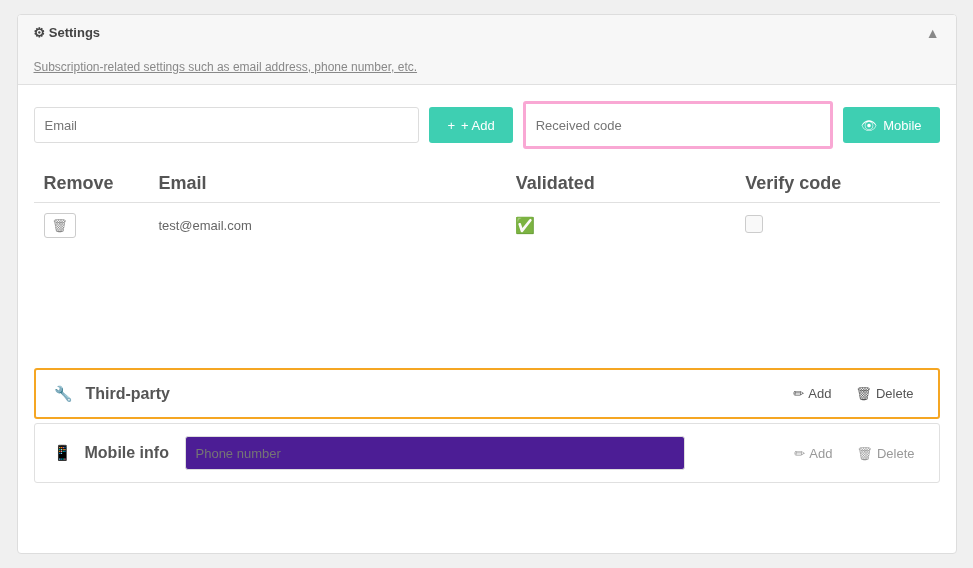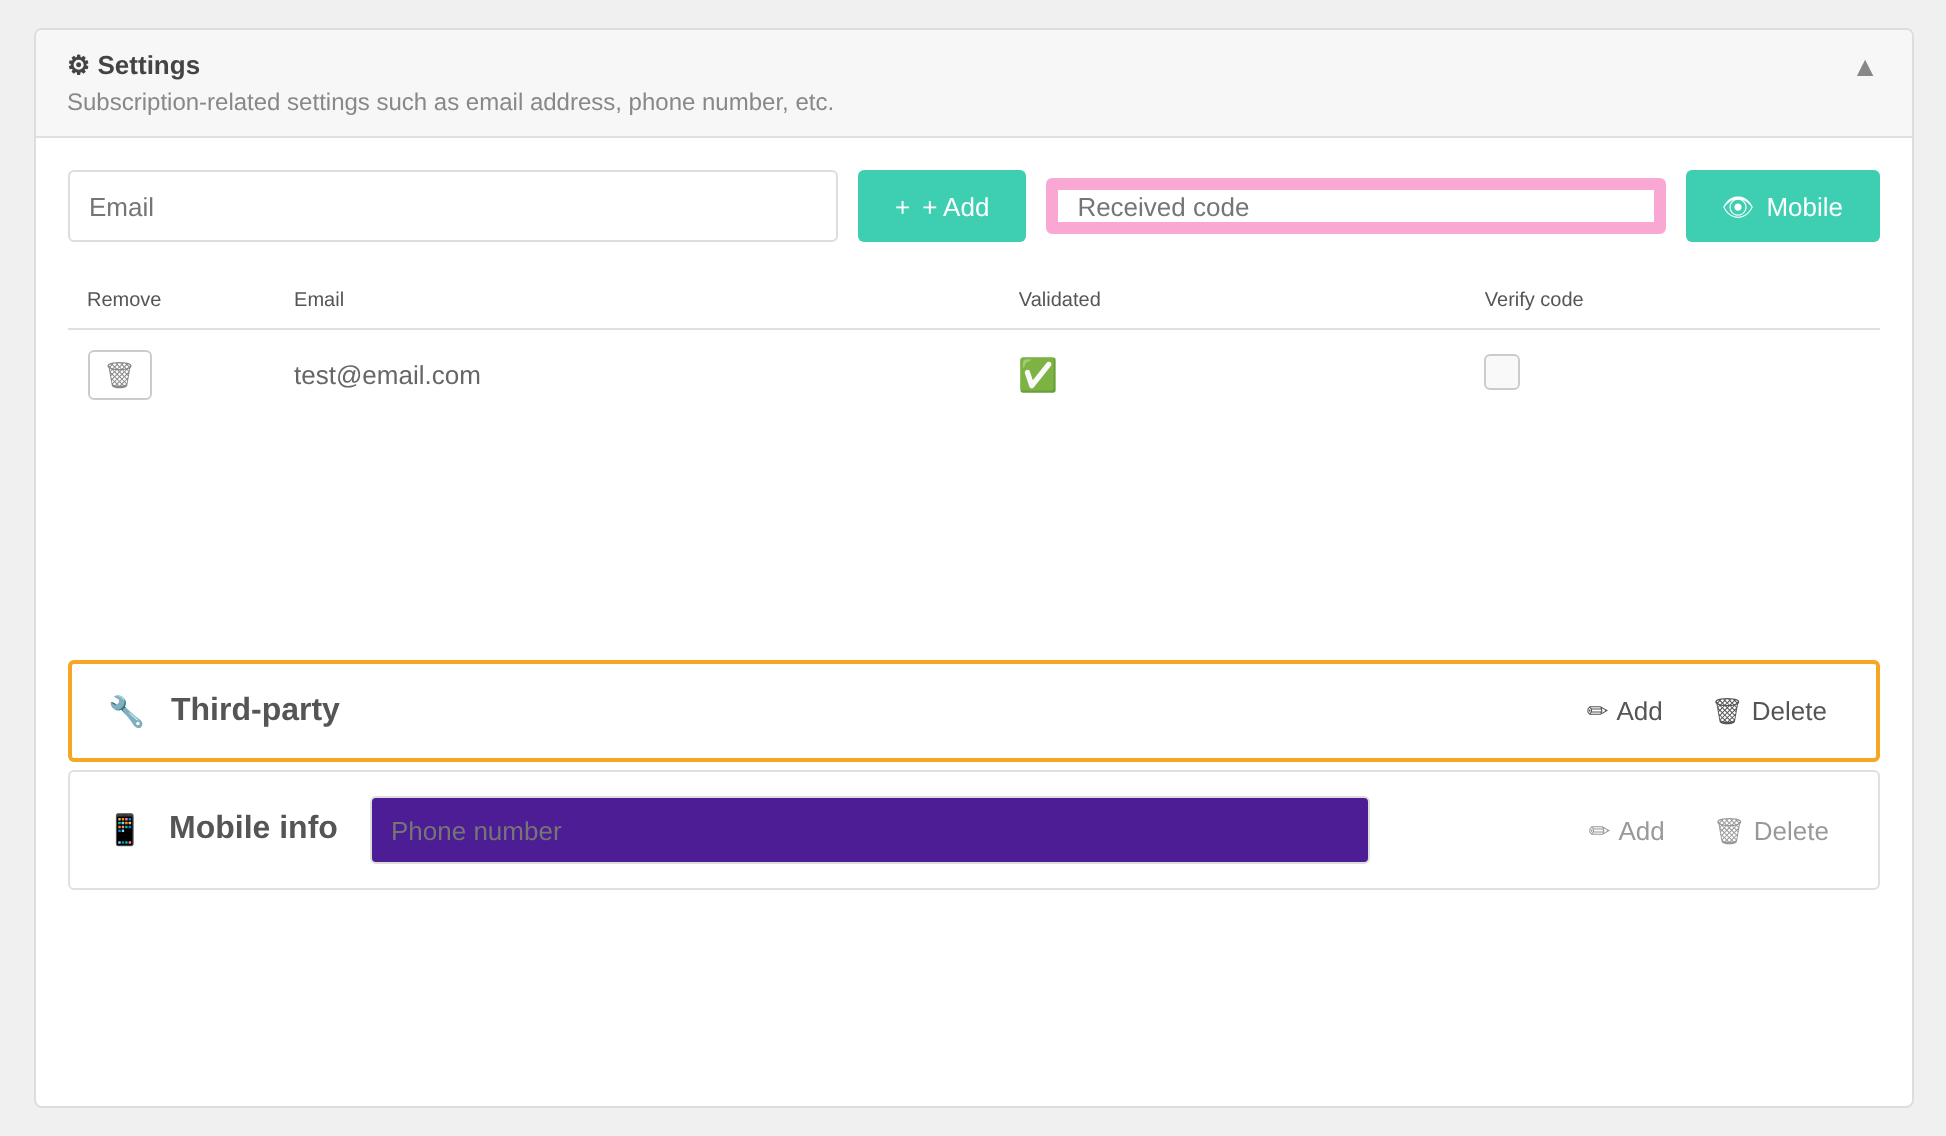--- a/index.html
+++ b/index.html
@@ -36,21 +36,22 @@
       font-weight: 600;
       font-size: 13px;
       color: #444;
       display: flex;
       align-items: center;
       gap: 6px;
     }
     .panel-subtitle {
       font-size: 12px;
       color: #888;
-      margin-top: 4px;
+      margin-top: 20px;
+      text-decoration: underline;
     }
     .panel-body {
       padding: 16px;
     }
     
     .email-row {
       display: flex;
       align-items: center;
       gap: 10px;
       margin-bottom: 16px;
@@ -76,22 +77,22 @@
       cursor: pointer;
       font-size: 13px;
       display: flex;
       align-items: center;
       gap: 6px;
       white-space: nowrap;
     }
     .code-input {
       flex: 1;
       max-width: 310px;
-      height: 28px;
-      border: 6px solid #f9a8d4;
+      height: 48px;
+      border: 3px solid #f9a8d4;
       border-radius: 3px;
       padding: 0 10px;
       font-size: 13px;
       color: #4d7c0f;
       outline: none;
     }
     .btn-verify {
       background: #3ecfb2;
       color: #fff;
       border: none;
@@ -104,23 +105,23 @@
       align-items: center;
       gap: 6px;
     }
     
     .email-table {
       width: 100%;
       border-collapse: collapse;
     }
     .email-table th {
       text-align: left;
-      font-weight: 400;
+      font-weight: 700;
       color: #555;
-      font-size: 10px;
+      font-size: 18px;
       padding: 8px 10px;
       border-bottom: 1px solid #e0e0e0;
     }
     .email-table td {
       padding: 10px 10px;
       color: #666;
       font-size: 13px;
     }
     .col-remove { width: 80px; }
     .col-email { width: 280px; }

